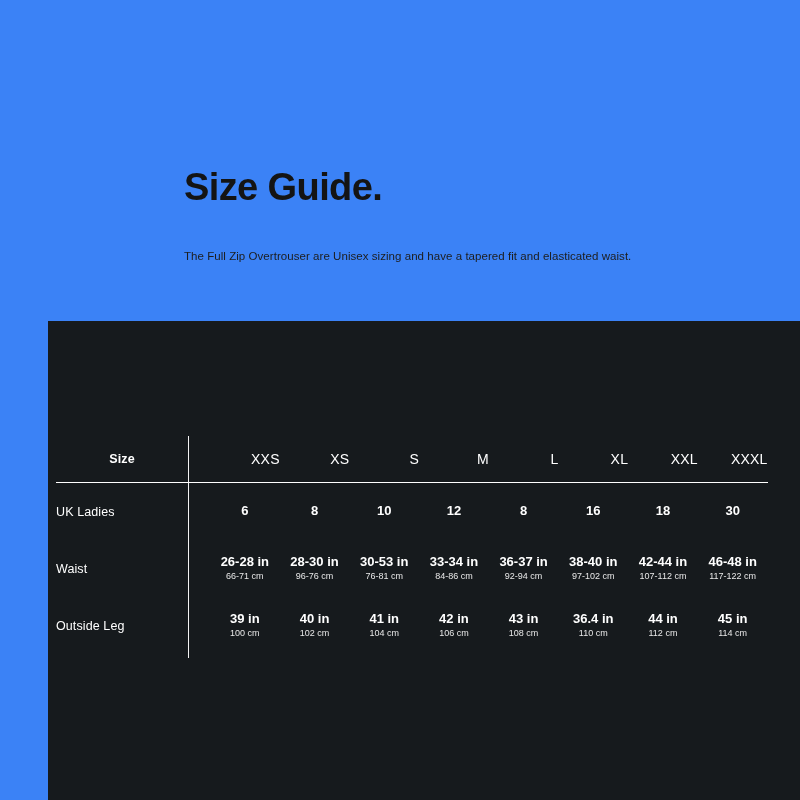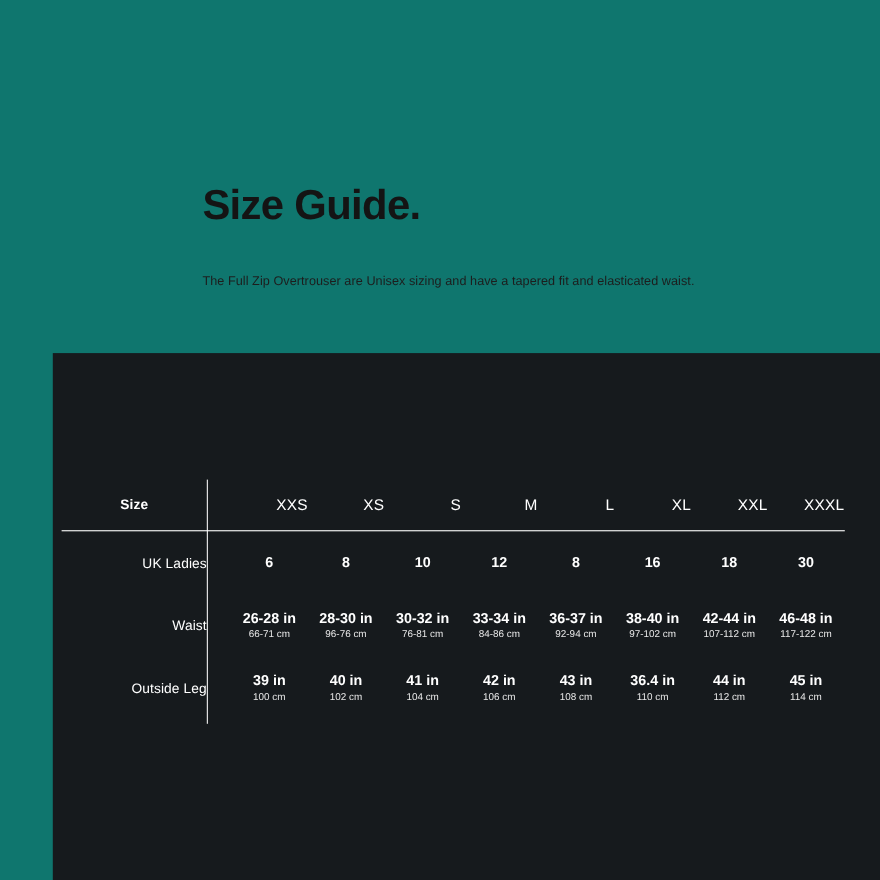--- a/index.html
+++ b/index.html
@@ -12,21 +12,21 @@
   }
   body {
     font-family: "Liberation Sans", sans-serif;
     color: #111111;
     -webkit-font-smoothing: antialiased;
   }
   .page {
     position: relative;
     width: 800px;
     height: 800px;
-    background: #0f766e;
+    background: #3b82f6;
   }
   .heading {
     position: absolute;
     left: 184px;
     top: 166px;
     font-size: 38px;
     font-weight: bold;
     letter-spacing: -0.6px;
     color: #141414;
   }
@@ -96,21 +96,21 @@
   .divider-line {
     height: 1px;
     background: #ffffff;
     width: 100%;
   }
   .body-row td {
     height: 57px;
     text-align: center;
   }
   .body-row td.rowlabel {
-    text-align: right;
+    text-align: left;
     font-size: 12.5px;
     font-weight: normal;
     letter-spacing: 0.1px;
   }
   .cell-main {
     font-size: 13px;
     font-weight: bold;
     line-height: 1.15;
     white-space: nowrap;
   }
@@ -221,21 +221,21 @@
         <td></td>
         <td>
           <div class="cell-main">26-28 in</div>
           <div class="cell-sub">66-71 cm</div>
         </td>
         <td>
           <div class="cell-main">28-30 in</div>
           <div class="cell-sub">96-76 cm</div>
         </td>
         <td>
-          <div class="cell-main">30-32 in</div>
+          <div class="cell-main">30-53 in</div>
           <div class="cell-sub">76-81 cm</div>
         </td>
         <td>
           <div class="cell-main">33-34 in</div>
           <div class="cell-sub">84-86 cm</div>
         </td>
         <td>
           <div class="cell-main">36-37 in</div>
           <div class="cell-sub">92-94 cm</div>
         </td>

